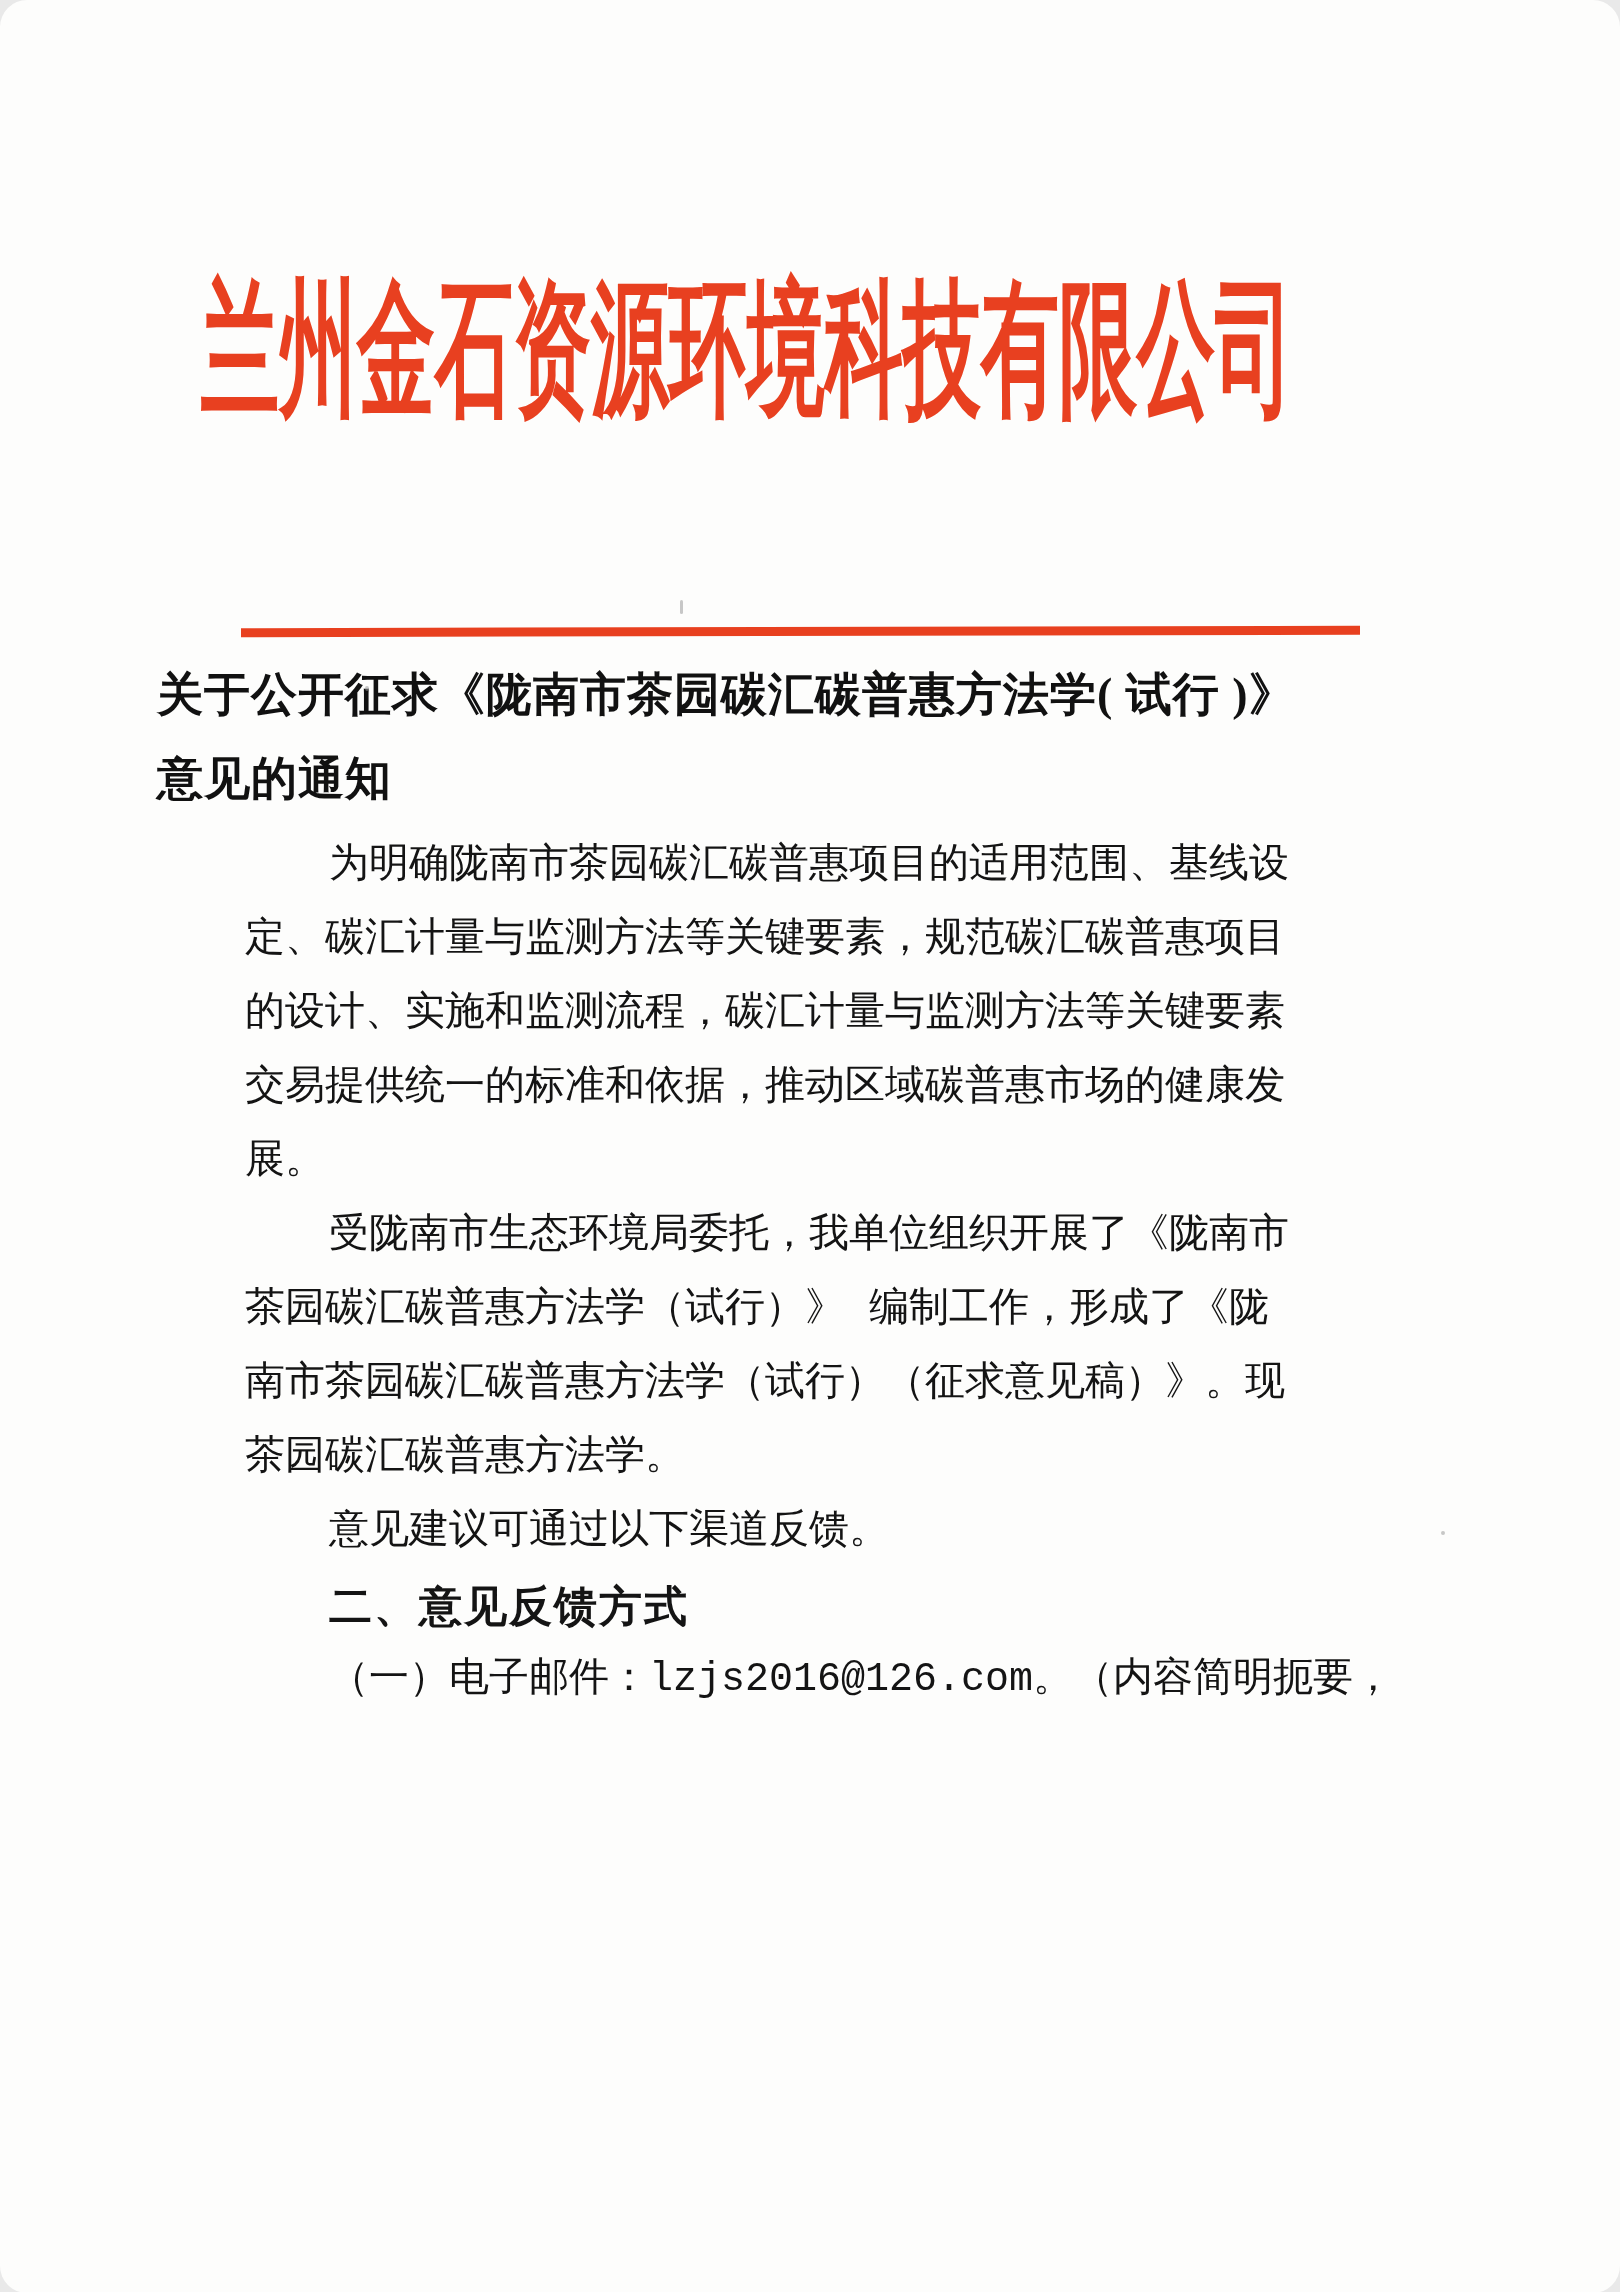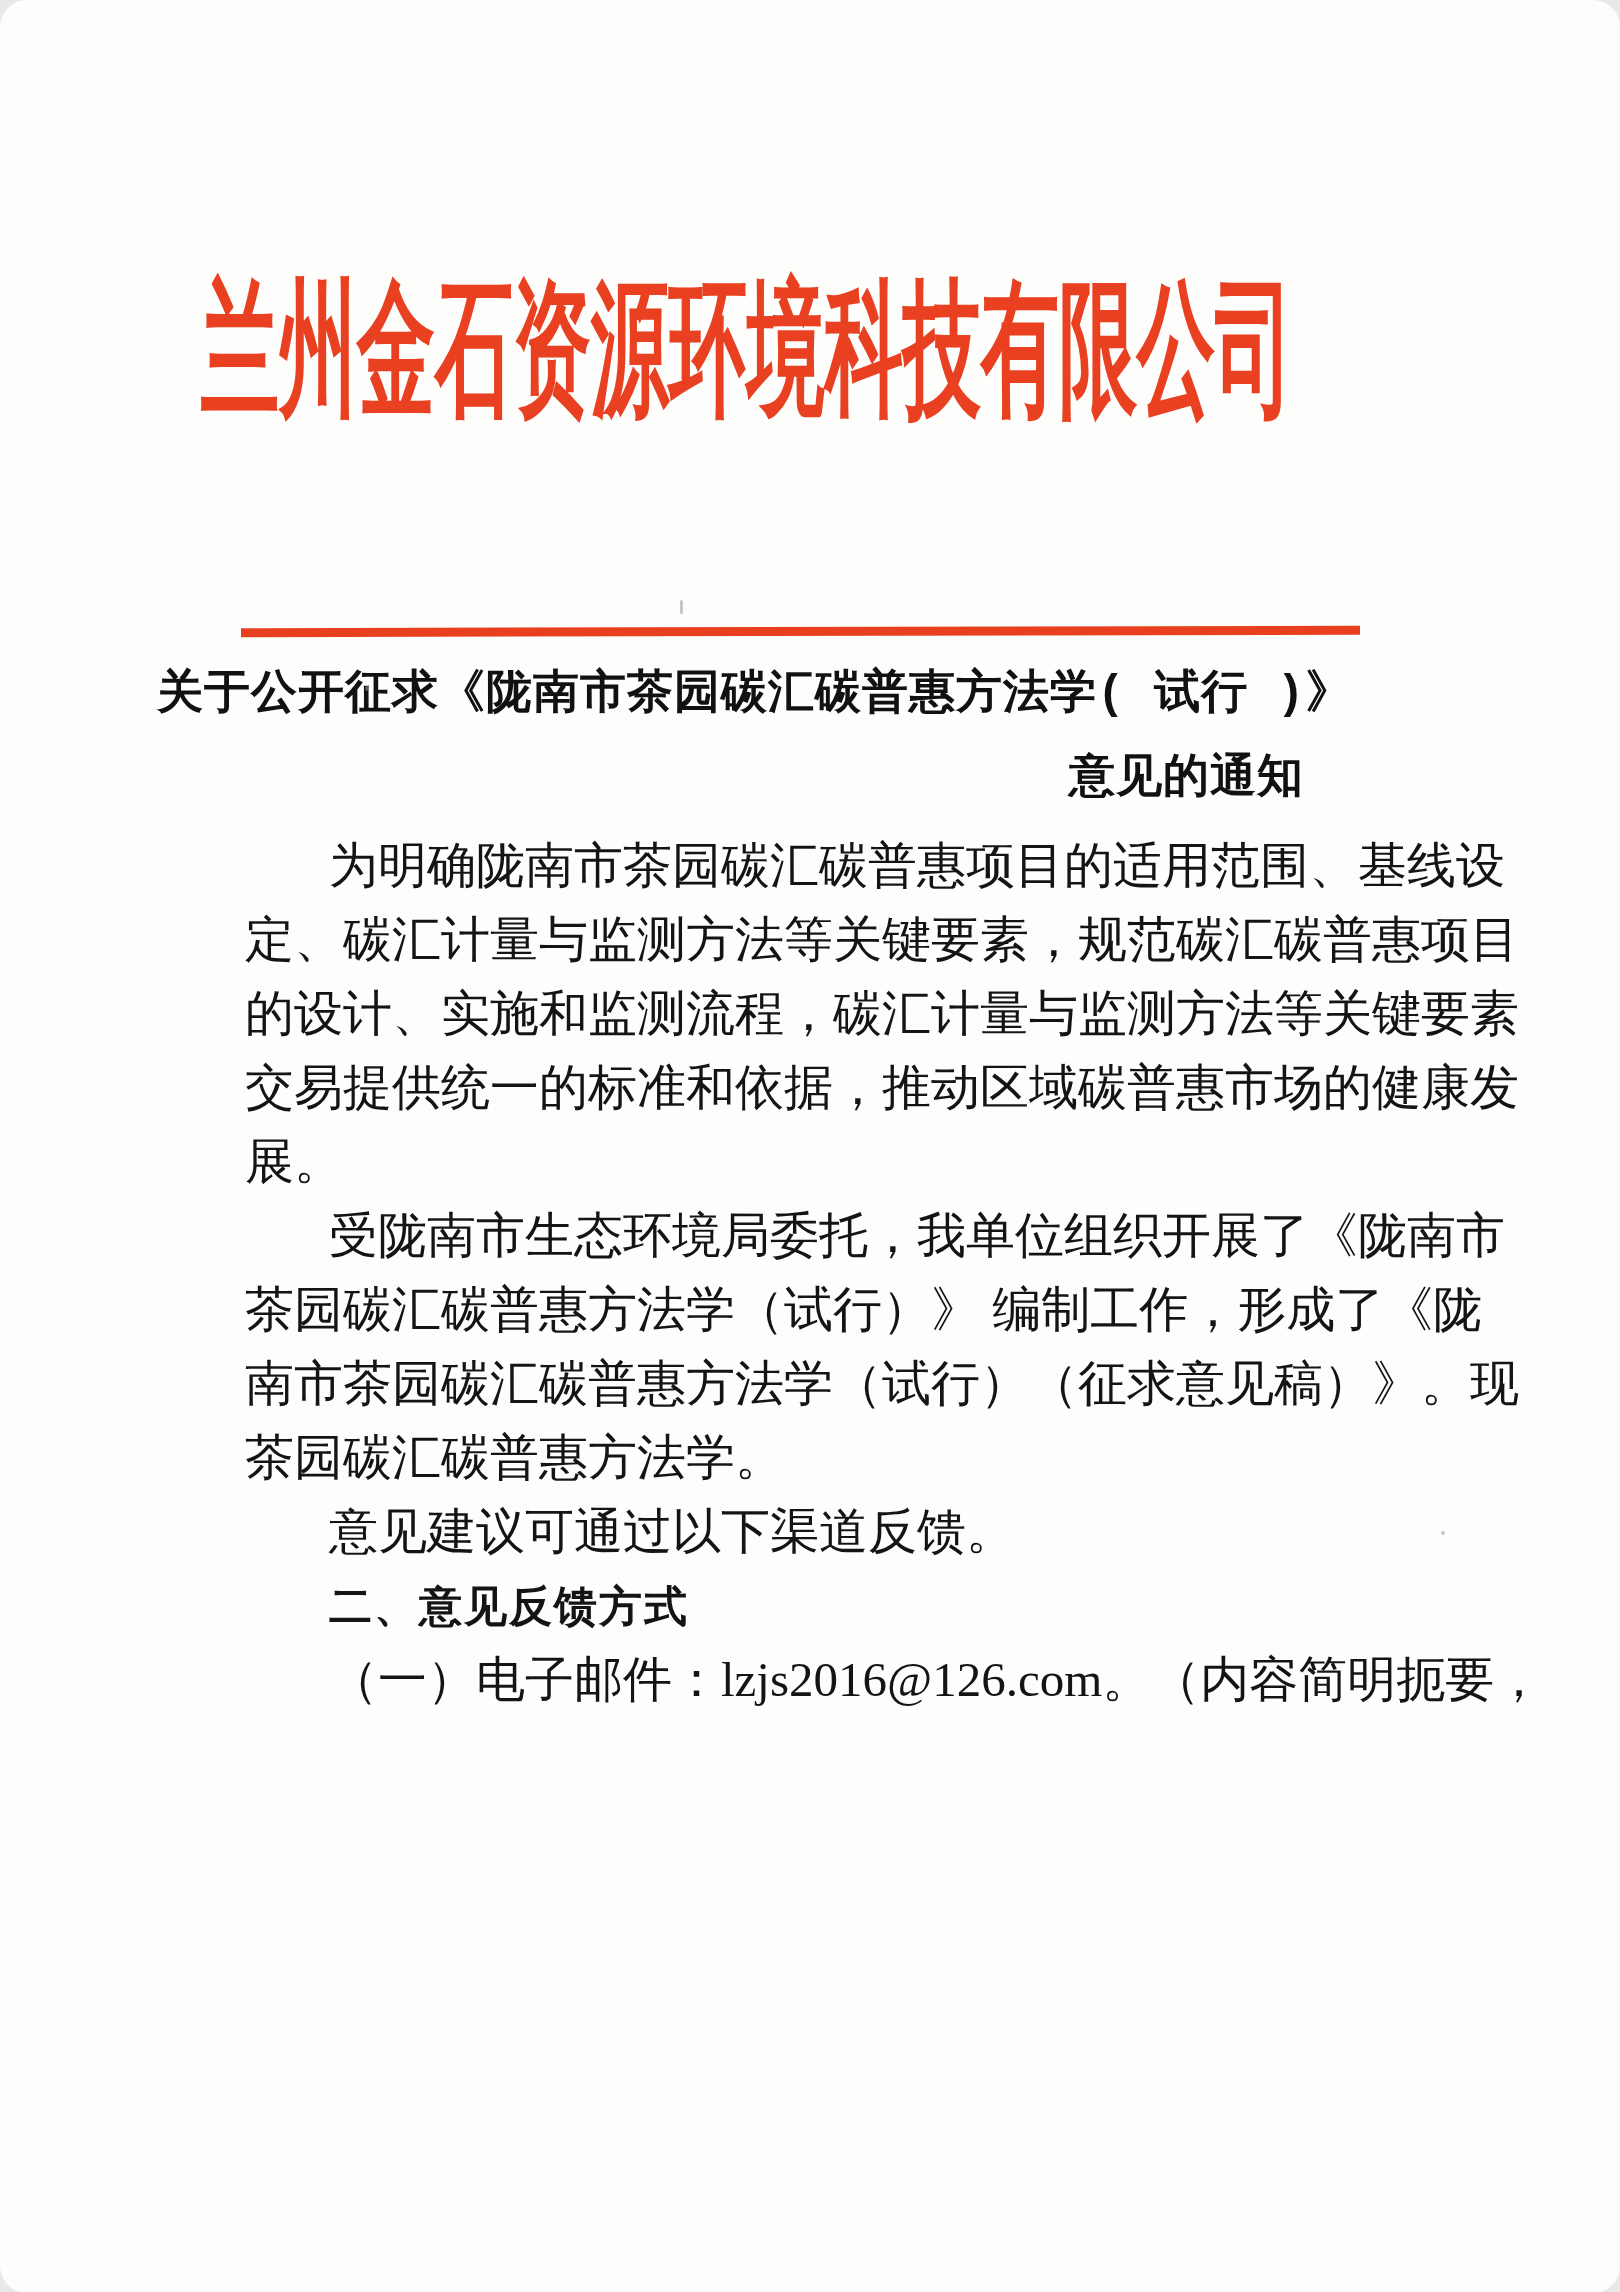--- a/index.html
+++ b/index.html
@@ -42,47 +42,47 @@
     background: #e8401f;
     transform: rotate(-0.12deg);
   }
 
   
   .doc-title {
     position: absolute;
     top: 653px;
     left: 157px;
     width: 1147px;
-    text-align: right;
+    text-align: left;
     color: #111;
-    font-family: Liberation Mono, monospace;
   }
   .doc-title .t1, .doc-title .t2 {
     font-size: 46px;
     line-height: 84px;
     font-weight: 700;
     letter-spacing: 1px;
     white-space: nowrap;
   }
 
   
   .body-text {
     position: absolute;
     top: 829px;
     left: 245px;
     width: 1098px;
     color: #141414;
   }
   .body-text p {
     margin: 0;
-    font-size: 49px;
+    font-size: 40px;
     line-height: 74px;
     letter-spacing: 0px;
     white-space: nowrap;
     font-weight: 400;
+    font-family: Liberation Mono, monospace;
   }
   .body-text p.indent { padding-left: 84px; }
   .body-text p.heading {
     font-family: "Liberation Sans", sans-serif;
     font-weight: 700;
     font-size: 43px;
     letter-spacing: 2px;
   }
 
   

